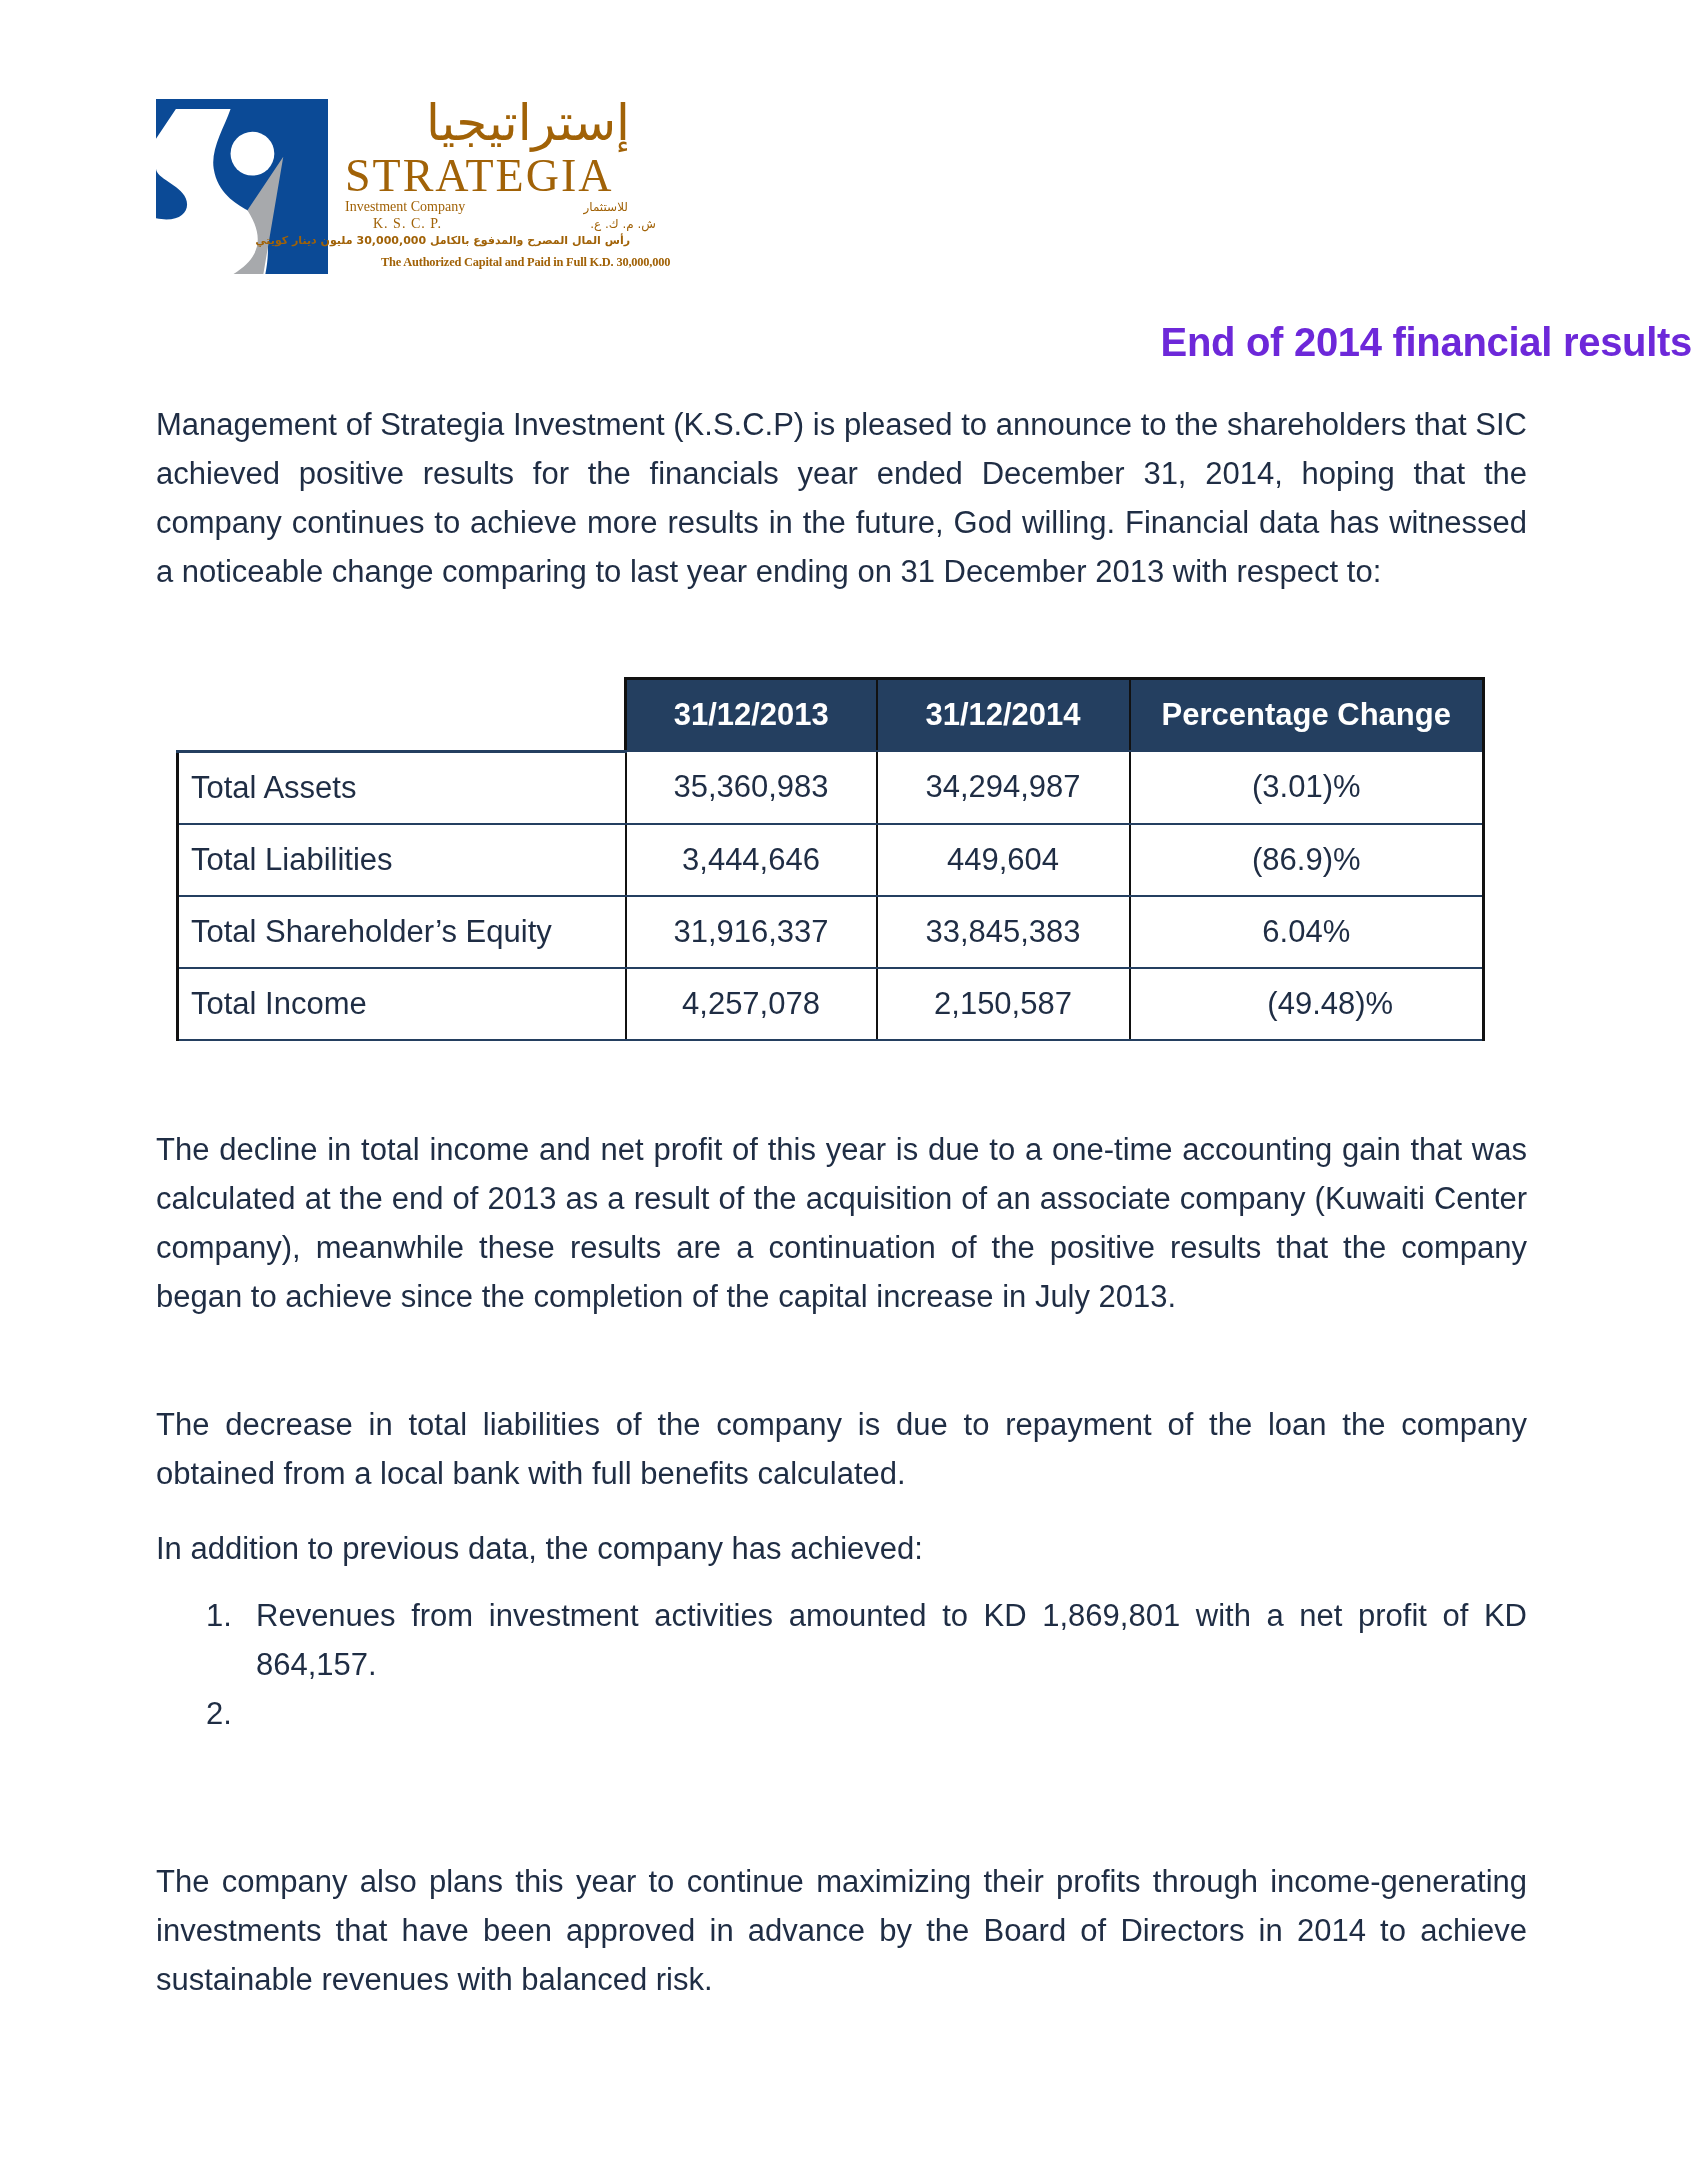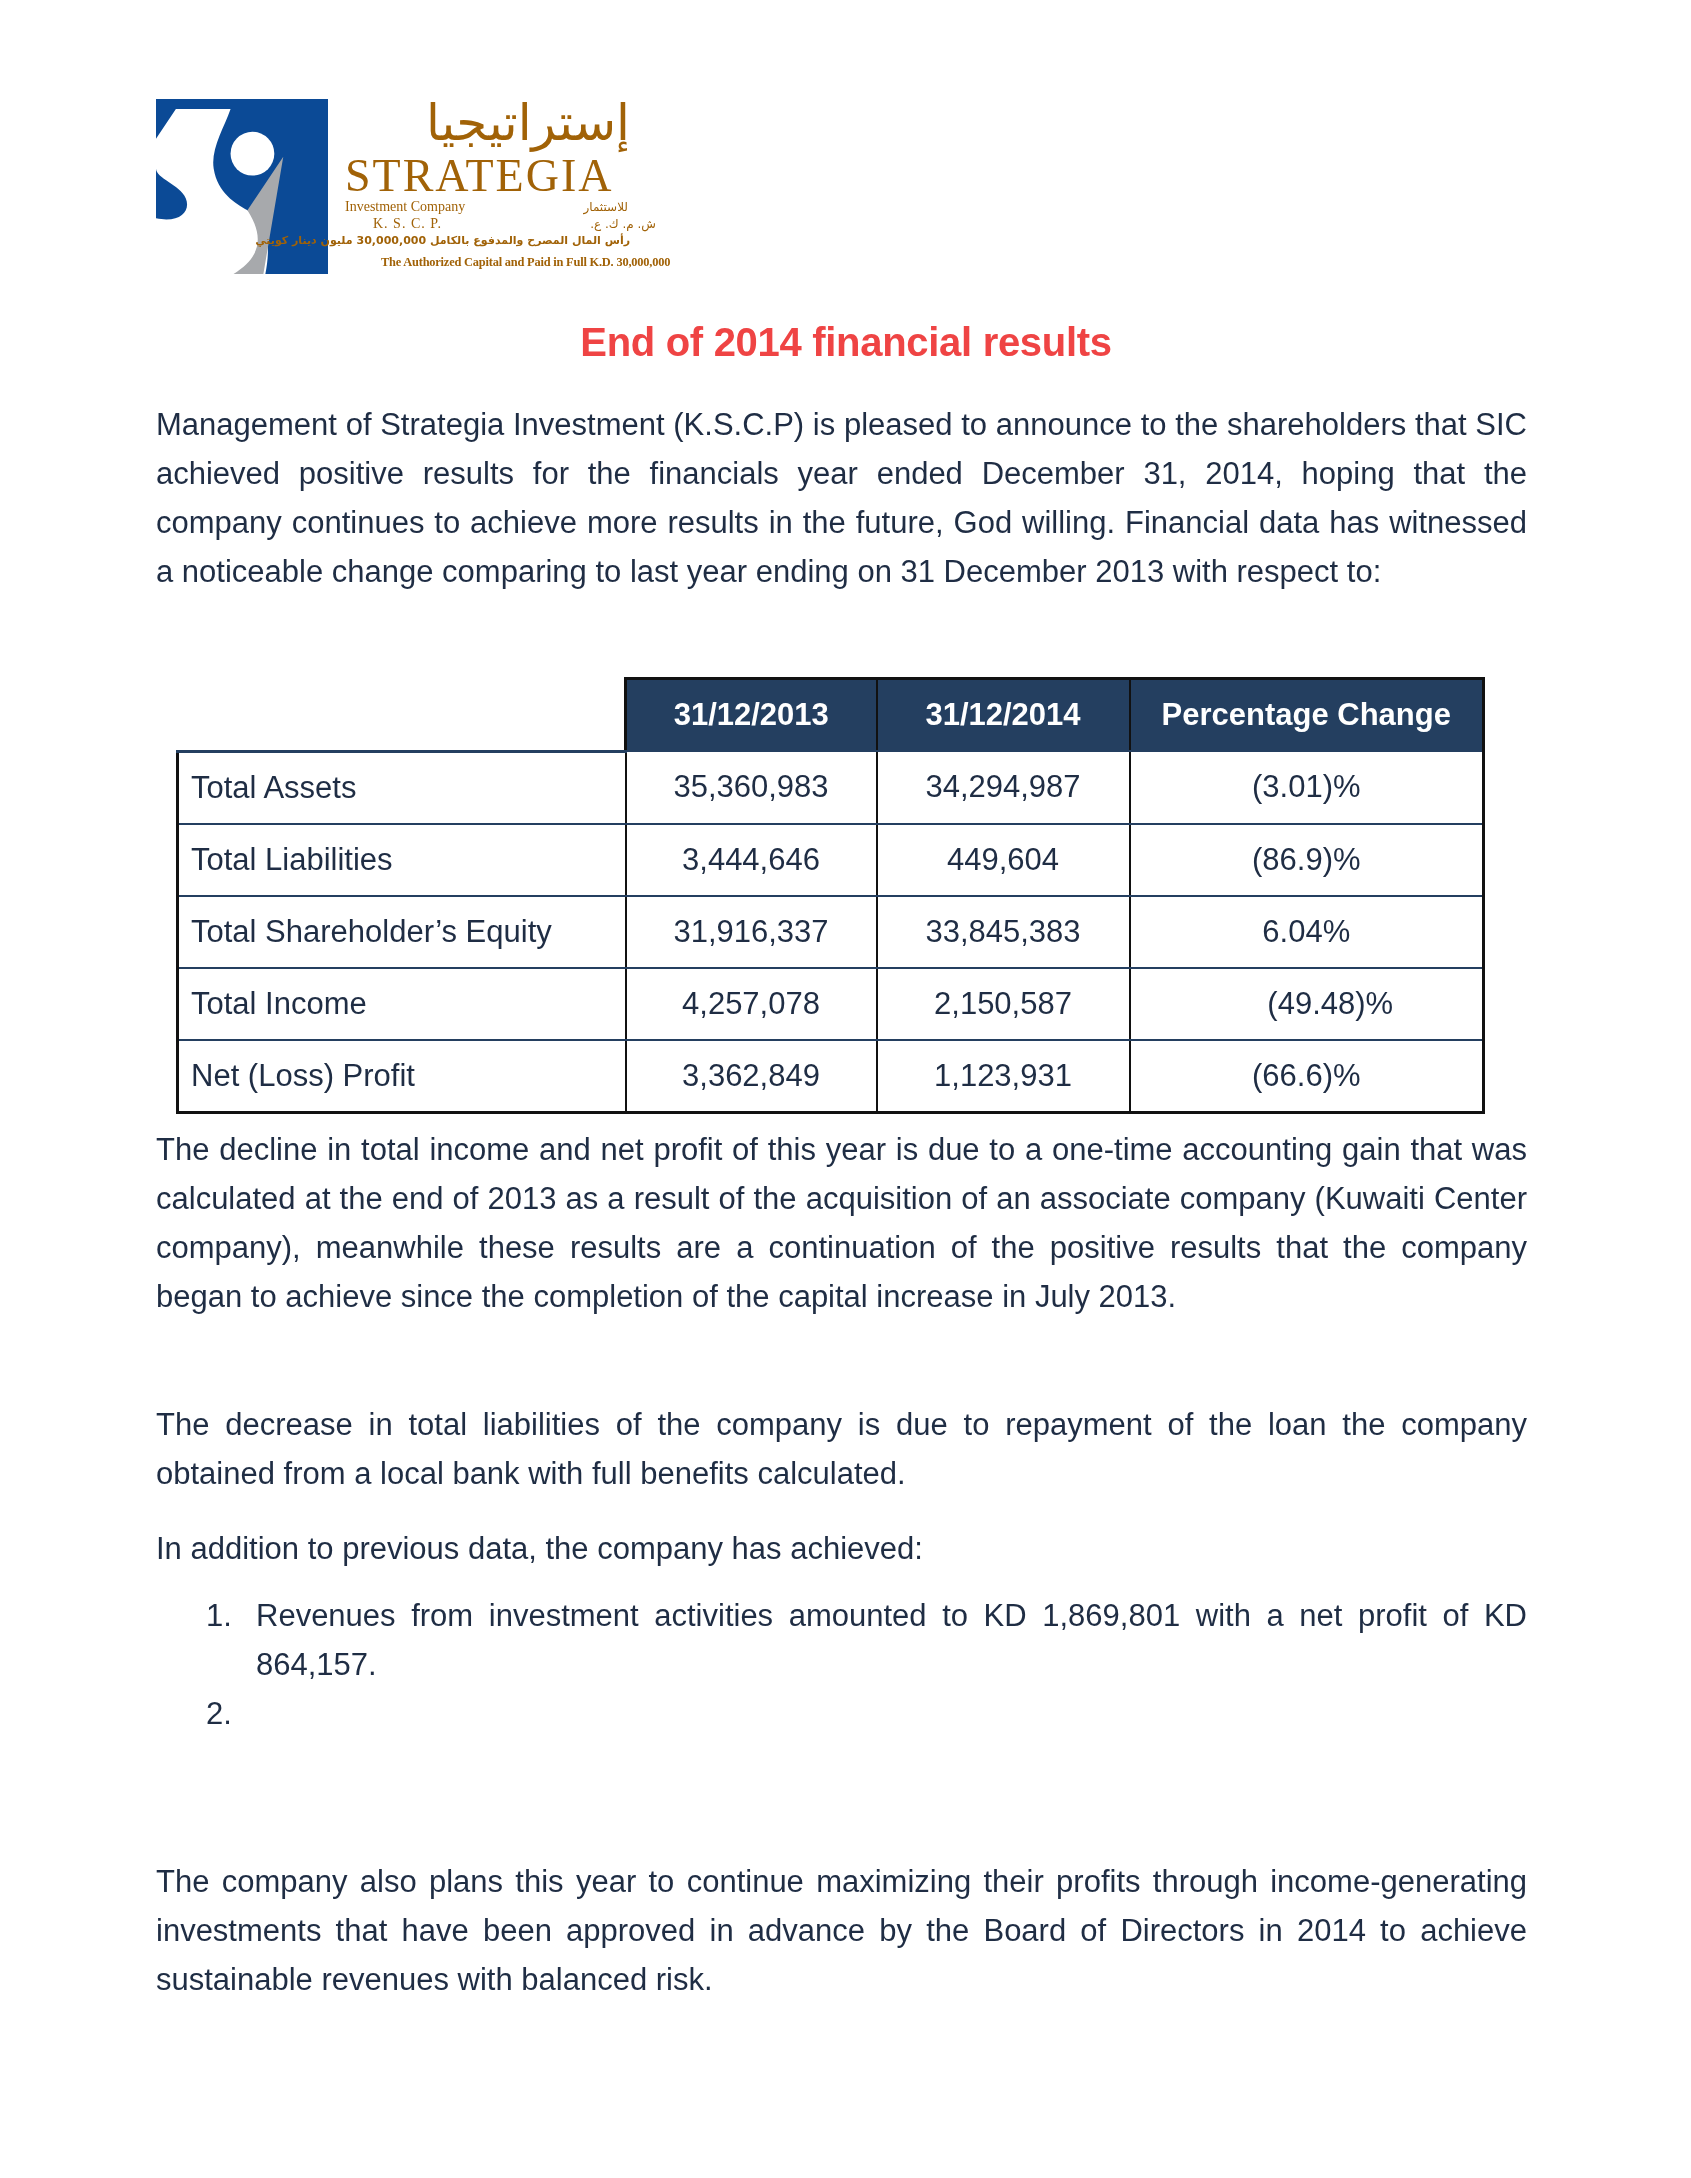--- a/index.html
+++ b/index.html
@@ -18,22 +18,22 @@
          font-size: 14px; line-height: 16px; white-space: nowrap; display: flex; justify-content: space-between; }
   .logo-sub .ar { font-family: "DejaVu Sans", sans-serif; direction: rtl; font-size: 12px; }
   .logo-sub1 { top: 100px; }
   .logo-sub2 { top: 117px; letter-spacing: 1px; margin-left: 28px; }
   .logo-cap-ar { position: absolute; right: 0; top: 135px; font-family: "DejaVu Sans", sans-serif;
          font-size: 11px; font-weight: bold; direction: rtl; white-space: nowrap; }
   .logo-cap-en { position: absolute; left: 0; top: 156px; width: 283px; font-family: "Liberation Serif", serif;
          font-size: 12.4px; font-weight: bold; white-space: nowrap; letter-spacing: -0.2px; margin-left: 36px; }
 
   
-  .title { position: absolute; left: 0; width: 1692px; top: 316px; text-align: center;
-           font-size: 40px; font-weight: bold; color: #ef4444; line-height: 52px; letter-spacing: -0.3px; }
+  .title { position: absolute; left: 0; width: 1692px; top: 316px; text-align: right;
+           font-size: 40px; font-weight: bold; color: #6d28d9; line-height: 52px; letter-spacing: -0.3px; }
 
   
   .para { position: absolute; left: 156px; width: 1371px; font-size: 31px; line-height: 49px;
           text-align: justify; text-align-last: left; color: #1f2d44; }
   .p1 { top: 400px; }
   .p2 { top: 1125px; }
   .p3 { top: 1400px; }
   .p4 { top: 1524px; }
   .p5 { top: 1857px; }
 
@@ -125,26 +125,20 @@
       <td>31,916,337</td>
       <td>33,845,383</td>
       <td class="pct"><span>6.04%</span></td>
     </tr>
     <tr>
       <td class="label">Total Income</td>
       <td>4,257,078</td>
       <td>2,150,587</td>
       <td class="pct"><span class="pct-shift">(49.48)%</span></td>
     </tr>
-    <tr class="last">
-      <td class="label">Net (Loss) Profit</td>
-      <td>3,362,849</td>
-      <td>1,123,931</td>
-      <td class="pct"><span>(66.6)%</span></td>
-    </tr>
   </tbody>
 </table>
 
 <p class="para p2" style="margin:0">The decline in total income and net profit of this year is due to a one-time accounting gain that was calculated at the end of 2013 as a result of the acquisition of an associate company (Kuwaiti Center company), meanwhile these results are a continuation of the positive results that the company began to achieve since the completion of the capital increase in July 2013.</p>
 <p class="para p3" style="margin:0">The decrease in total liabilities of the company is due to repayment of the loan the company obtained from a local bank with full benefits calculated.</p>
 <p class="para p4" style="margin:0">In addition to previous data, the company has achieved:</p>
 
 <ol class="list">
   <li class="list-item">
     <span class="list-num">1.</span>

